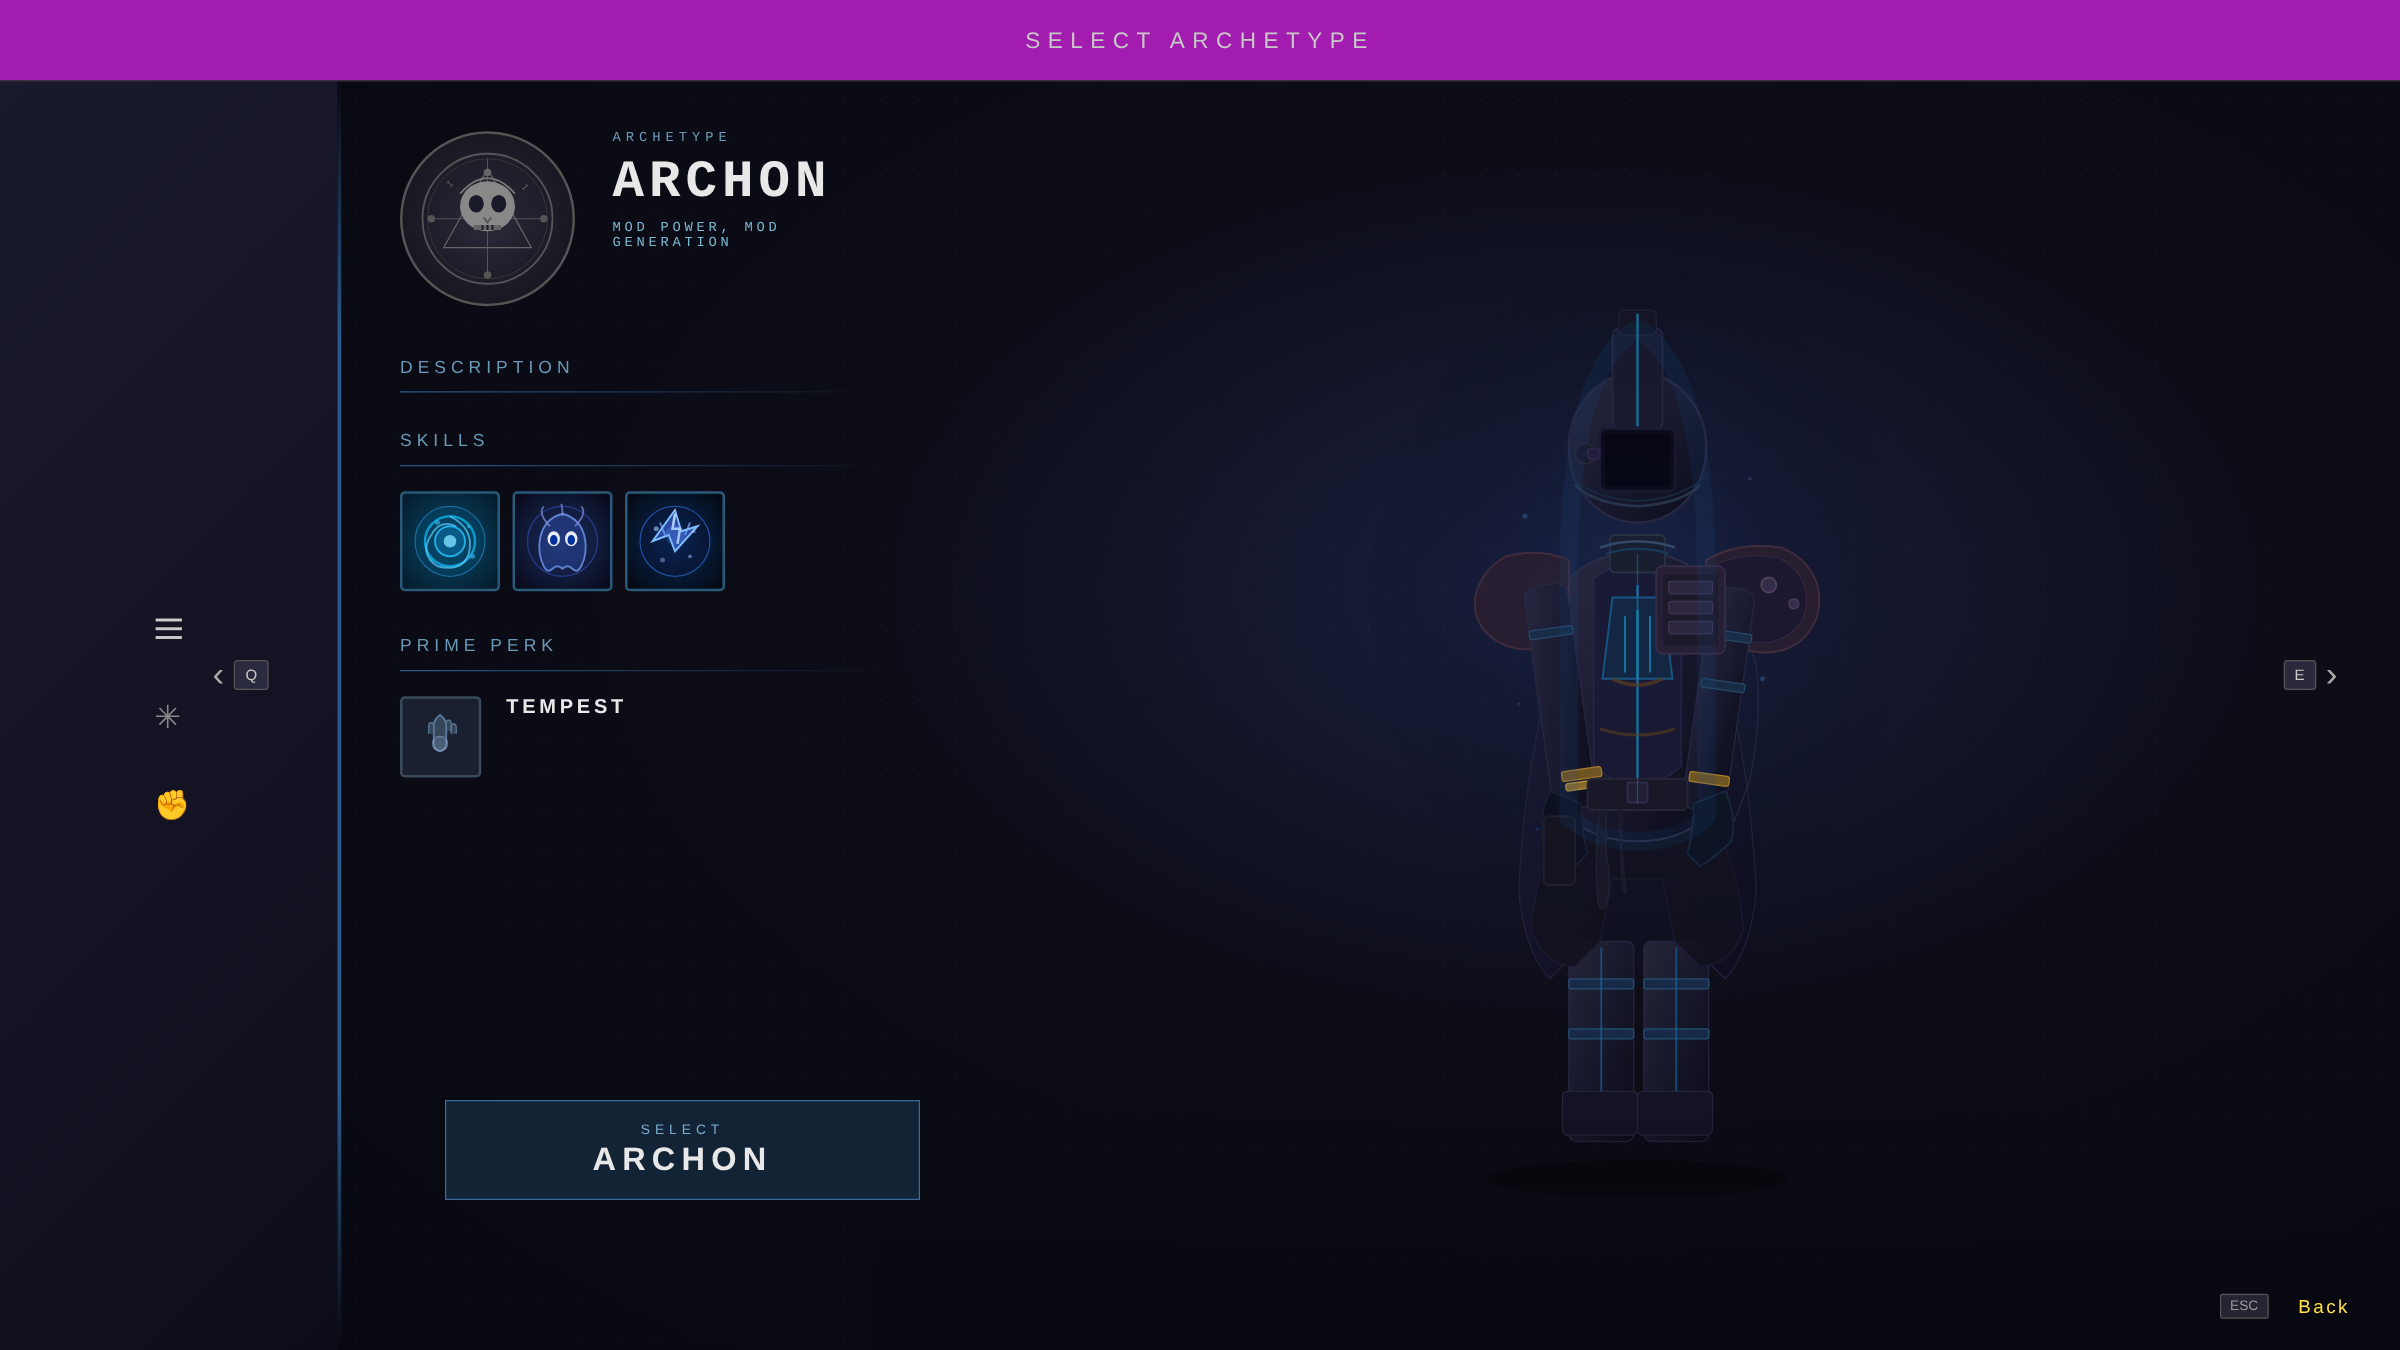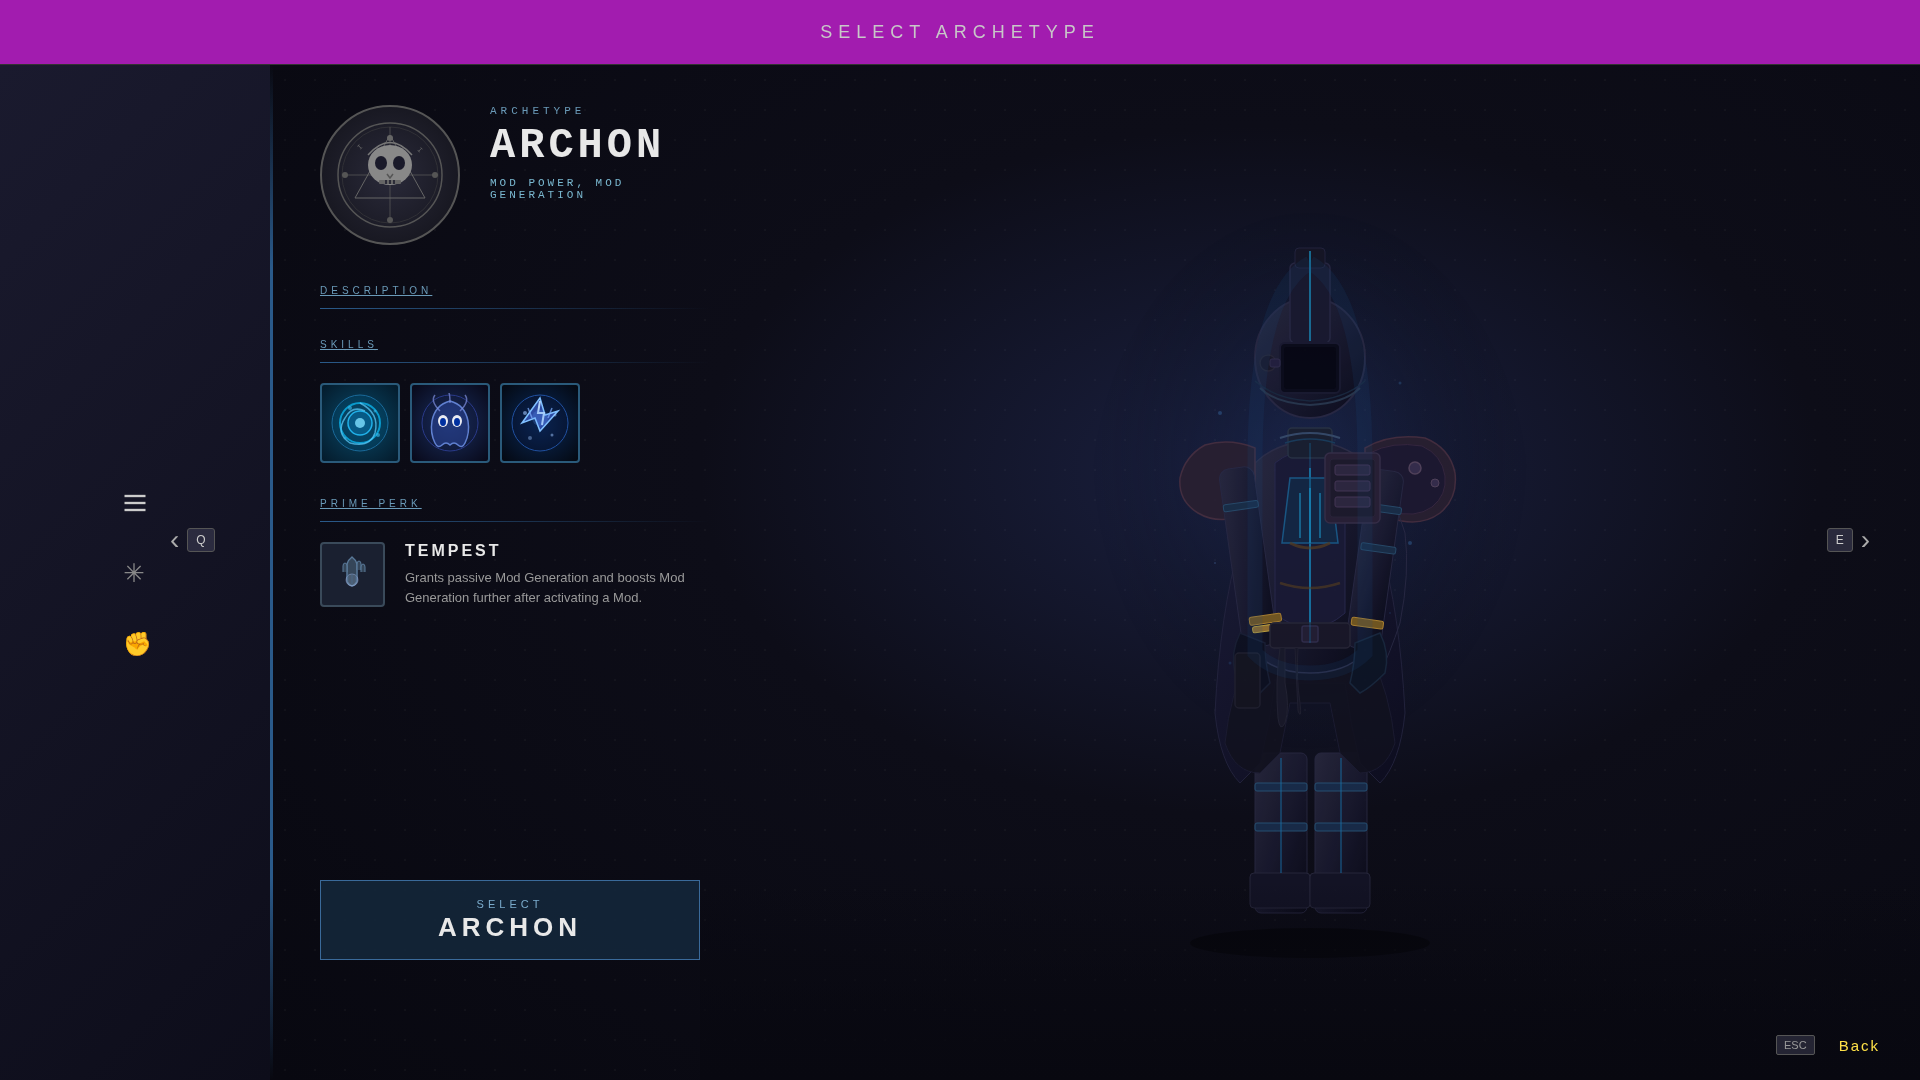--- a/index.html
+++ b/index.html
@@ -145,25 +145,24 @@
     .archetype-tags {
       color: #7ab8d0;
       font-size: 11px;
       letter-spacing: 3px;
       text-transform: uppercase;
     }
 
     
     .section-label {
       color: #6a9ab8;
-      font-size: 10px;
+      font-size: 14px;
       letter-spacing: 4px;
       text-transform: uppercase;
       margin-bottom: 12px;
-      text-decoration: underline;
     }
 
     .description-text {
       color: #aaa;
       font-size: 14px;
       line-height: 1.6;
       margin-bottom: 35px;
     }
 
     .description-text strong {
@@ -311,20 +310,21 @@
       color: #e8e8e8;
       padding: 0;
       cursor: pointer;
       text-align: center;
       display: flex;
       flex-direction: column;
       align-items: center;
       justify-content: center;
       height: 80px;
       transition: background 0.2s;
+      margin-left: 36px;
     }
 
     .select-btn-label {
       color: #7aabcc;
       font-size: 11px;
       letter-spacing: 4px;
       text-transform: uppercase;
       margin-bottom: 2px;
     }
 
@@ -595,21 +595,20 @@
 
             <circle cx="22" cy="28" r="6" fill="rgba(200,220,255,0.15)" stroke="rgba(180,200,255,0.4)" stroke-width="1"></circle>
 
             <line x1="18" y1="22" x2="18" y2="30" stroke="#4a6a8a" stroke-width="0.8"></line>
             <line x1="22" y1="22" x2="22" y2="32" stroke="#4a6a8a" stroke-width="0.8"></line>
             <line x1="26" y1="22" x2="26" y2="30" stroke="#4a6a8a" stroke-width="0.8"></line>
           </svg>
         </div>
         <div class="perk-info">
           <div class="perk-name">TEMPEST</div>
-          <div class="perk-description">Grants passive Mod Generation and boosts Mod Generation further after activating a Mod.</div>
         </div>
       </div>
     </div>
   </div>
 
 </div>
 
 <div class="nav-left">
   <span class="nav-arrow">‹</span>
   <span class="nav-key">Q</span>

